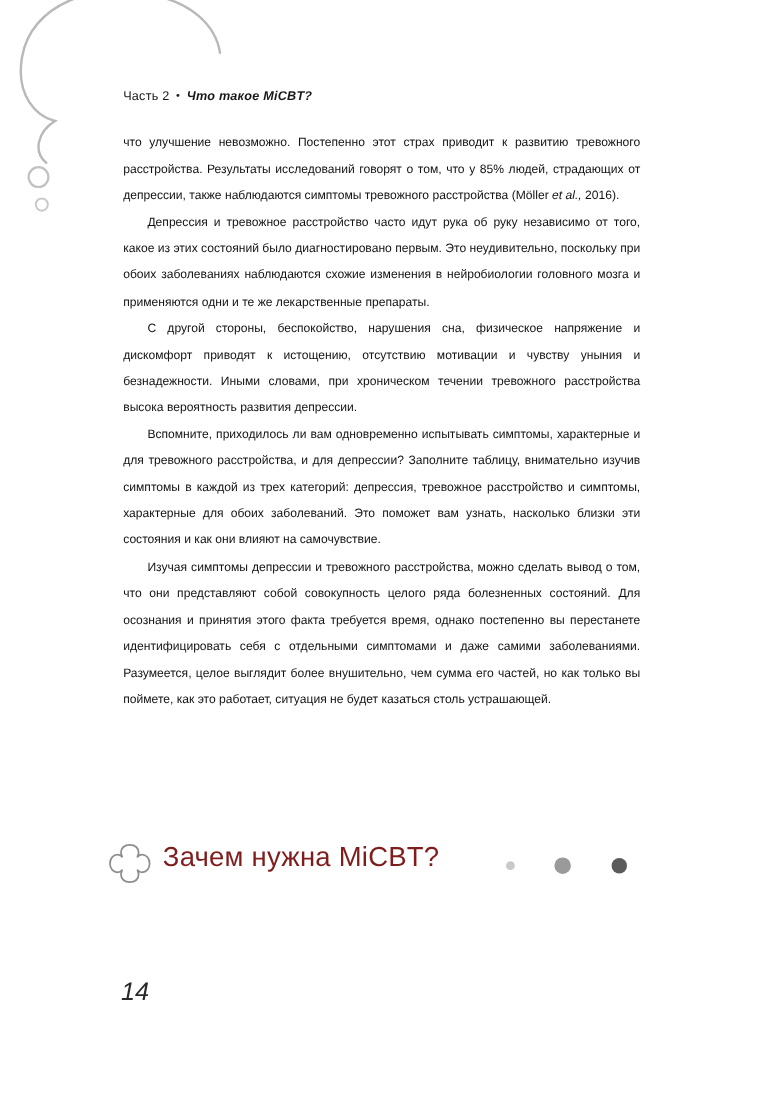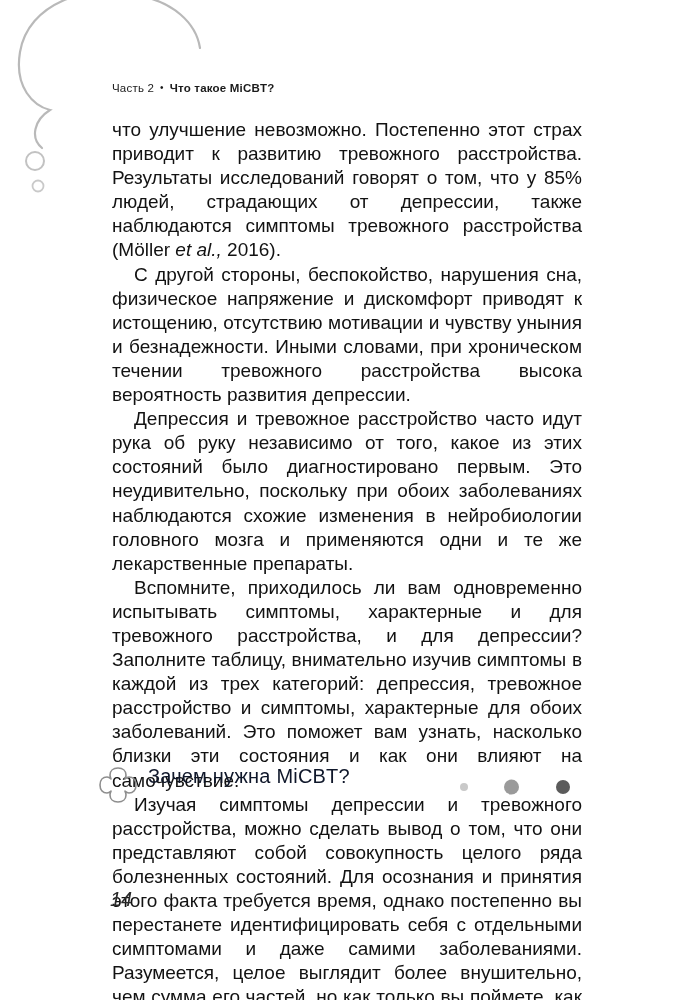--- a/index.html
+++ b/index.html
@@ -45,33 +45,34 @@
   .header .part-label {
     font-family: "Liberation Sans", sans-serif;
   }
   .header .sep {
     margin: 0 6px;
     font-size: 10px;
     position: relative;
     top: -1px;
   }
   .header .chapter-title {
+    font-style: italic;
     font-weight: bold;
   }
 
   .content {
     position: absolute;
     left: 112px;
     top: 118px;
     width: 470px;
   }
 
   p.body-par {
     margin: 0;
-    font-size: 19px;
+    font-size: 11px;
     line-height: 24.1px;
     text-align: justify;
     text-justify: inter-word;
     color: #121212;
     hyphens: manual;
   }
   p.body-par.indent {
     text-indent: 22px;
   }
 
@@ -87,23 +88,23 @@
     position: absolute;
     left: 0;
     top: 2px;
     width: 44px;
     height: 44px;
   }
   .section-title {
     position: absolute;
     left: 52px;
     top: 3px;
-    font-size: 20px;
+    font-size: 25px;
     font-weight: 300;
-    color: #0f172a;
+    color: #7f1d1d;
     letter-spacing: 0.2px;
     white-space: nowrap;
   }
   .dots {
     position: absolute;
     right: -4px;
     top: 14px;
     width: 140px;
     height: 22px;
   }
@@ -122,21 +123,21 @@
     position: absolute;
     left: 112px;
     top: 826px;
     width: 470px;
   }
 
   .folio {
     position: absolute;
     left: 110px;
     top: 888px;
-    font-size: 20px;
+    font-size: 23px;
     font-style: italic;
     color: #2a2a2a;
   }
 </style>
 </head>
 <body>
 
 <div class="page">
 
   <svg class="bubble-deco" viewBox="0 0 220 230">
@@ -145,22 +146,22 @@
     <circle cx="45" cy="173" r="9" fill="none" stroke="#c2c2c2" stroke-width="2"></circle>
     <circle cx="48" cy="198" r="5.5" fill="none" stroke="#c9c9c9" stroke-width="1.8"></circle>
   </svg>
 
   <div class="header">
     <span class="part-label">Часть 2</span><span class="sep">•</span><span class="chapter-title">Что такое MiCBT?</span>
   </div>
 
   <div class="content">
     <p class="body-par">что улучшение невозможно. Постепенно этот страх приводит к развитию тревожного расстройства. Результаты исследований говорят о том, что у 85% людей, страдающих от депрессии, также наблюдаются симптомы тревожного расстройства (Möller <i>et al.,</i> 2016).</p>
+    <p class="body-par indent">Депрессия и тревожное расстройство часто идут рука об руку независимо от того, какое из этих состояний было диагностировано первым. Это неудивительно, поскольку при обоих заболеваниях наблюдаются схожие изменения в нейробиологии головного мозга и применяются одни и те же лекарственные препараты.</p>
     <p class="body-par indent">С другой стороны, беспокойство, нарушения сна, физическое напряжение и дискомфорт приводят к истощению, отсутствию мотивации и чувству уныния и безнадежности. Иными словами, при хроническом течении тревожного расстройства высока вероятность развития депрессии.</p>
-    <p class="body-par indent">Депрессия и тревожное расстройство часто идут рука об руку независимо от того, какое из этих состояний было диагностировано первым. Это неудивительно, поскольку при обоих заболеваниях наблюдаются схожие изменения в нейробиологии головного мозга и применяются одни и те же лекарственные препараты.</p>
     <p class="body-par indent">Вспомните, приходилось ли вам одновременно испытывать симптомы, характерные и для тревожного расстройства, и для депрессии? Заполните таблицу, внимательно изучив симптомы в каждой из трех категорий: депрессия, тревожное расстройство и симптомы, характерные для обоих заболеваний. Это поможет вам узнать, насколько близки эти состояния и как они влияют на самочувствие.</p>
     <p class="body-par indent">Изучая симптомы депрессии и тревожного расстройства, можно сделать вывод о том, что они представляют собой совокупность целого ряда болезненных состояний. Для осознания и принятия этого факта требуется время, однако постепенно вы перестанете идентифицировать себя с отдельными симптомами и даже самими заболеваниями. Разумеется, целое выглядит более внушительно, чем сумма его частей, но как только вы поймете, как это работает, ситуация не будет казаться столь устрашающей.</p>
   </div>
 
   <div class="section-head">
     <svg class="clover-icon" viewBox="0 0 44 44">
       <path d="M22 4 c5 0 8 3 8 7 c0 2 -1 3 -1 4 c1 -1 2 -2 4 -2 c4 0 7 3 7 8 c0 5 -3 8 -7 8 c-2 0 -3 -1 -4 -2 c0 1 1 2 1 4 c0 4 -3 7 -8 7 c-5 0 -8 -3 -8 -7 c0 -2 1 -3 1 -4 c-1 1 -2 2 -4 2 c-4 0 -7 -3 -7 -8 c0 -5 3 -8 7 -8 c2 0 3 1 4 2 c0 -1 -1 -2 -1 -4 c0 -4 3 -7 8 -7 z" fill="none" stroke="#8e8e8e" stroke-width="1.6" stroke-linejoin="round"></path>
     </svg>
     <div class="section-title">Зачем нужна MiCBT?</div>
     <div class="dots">

